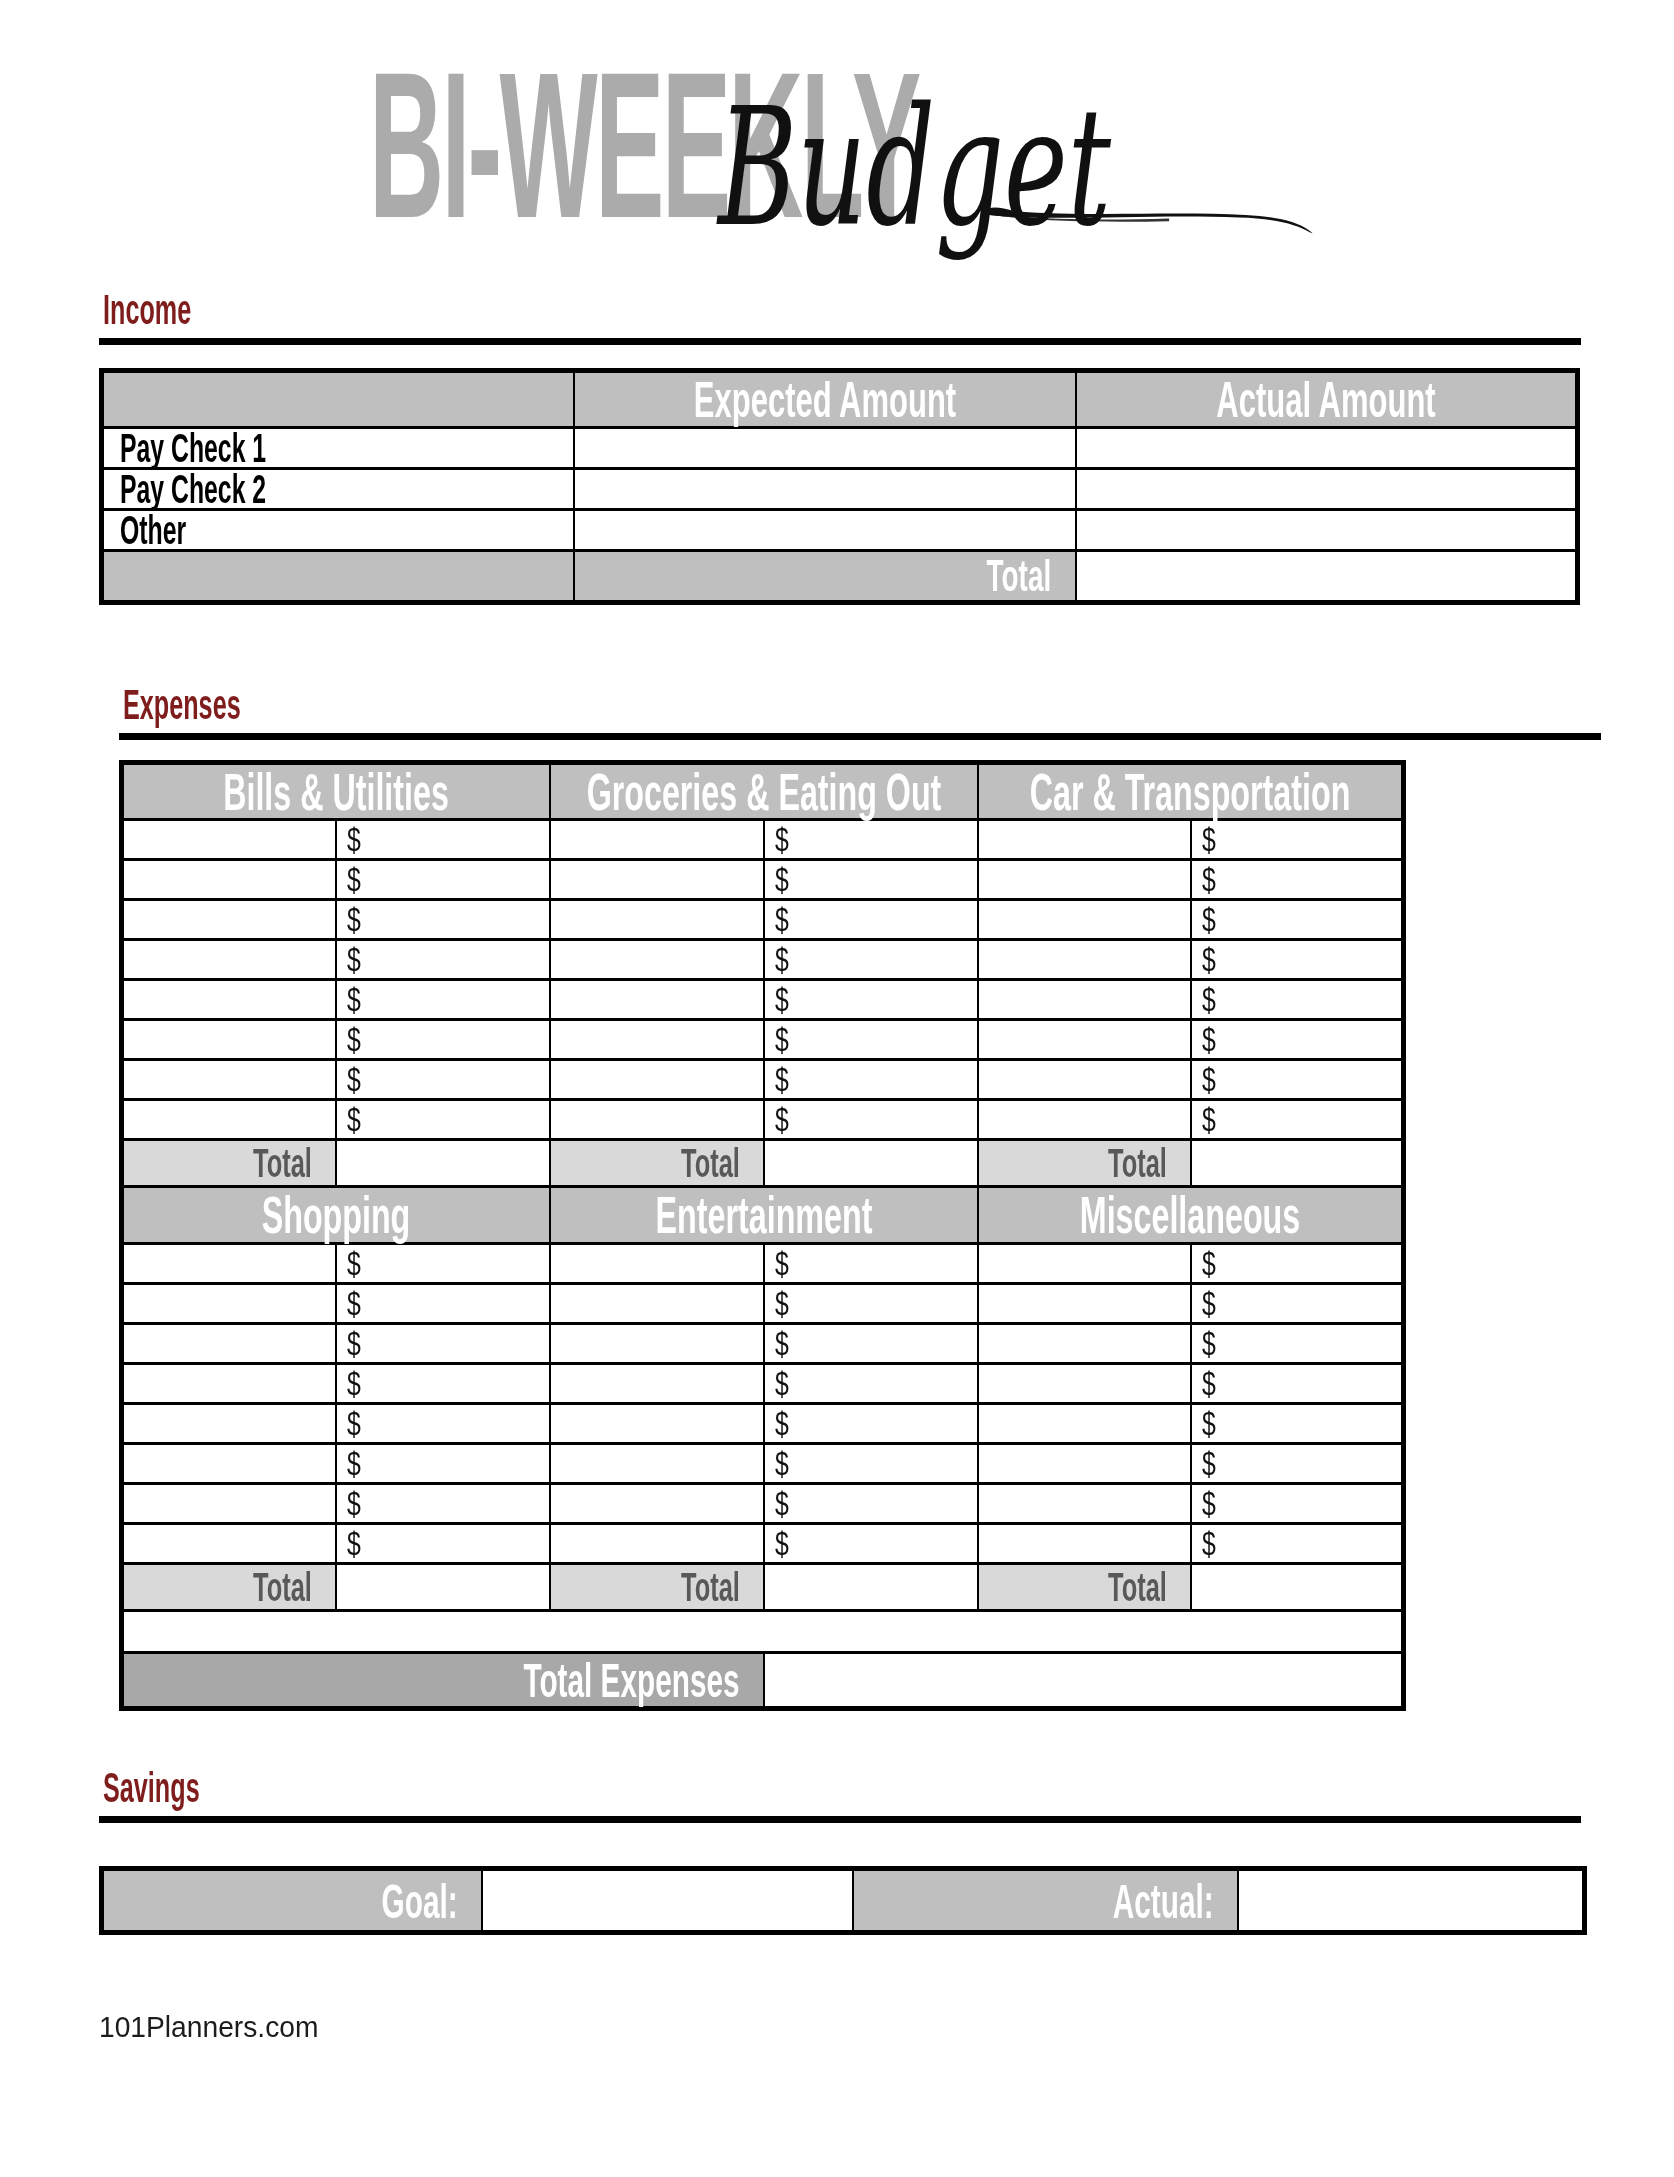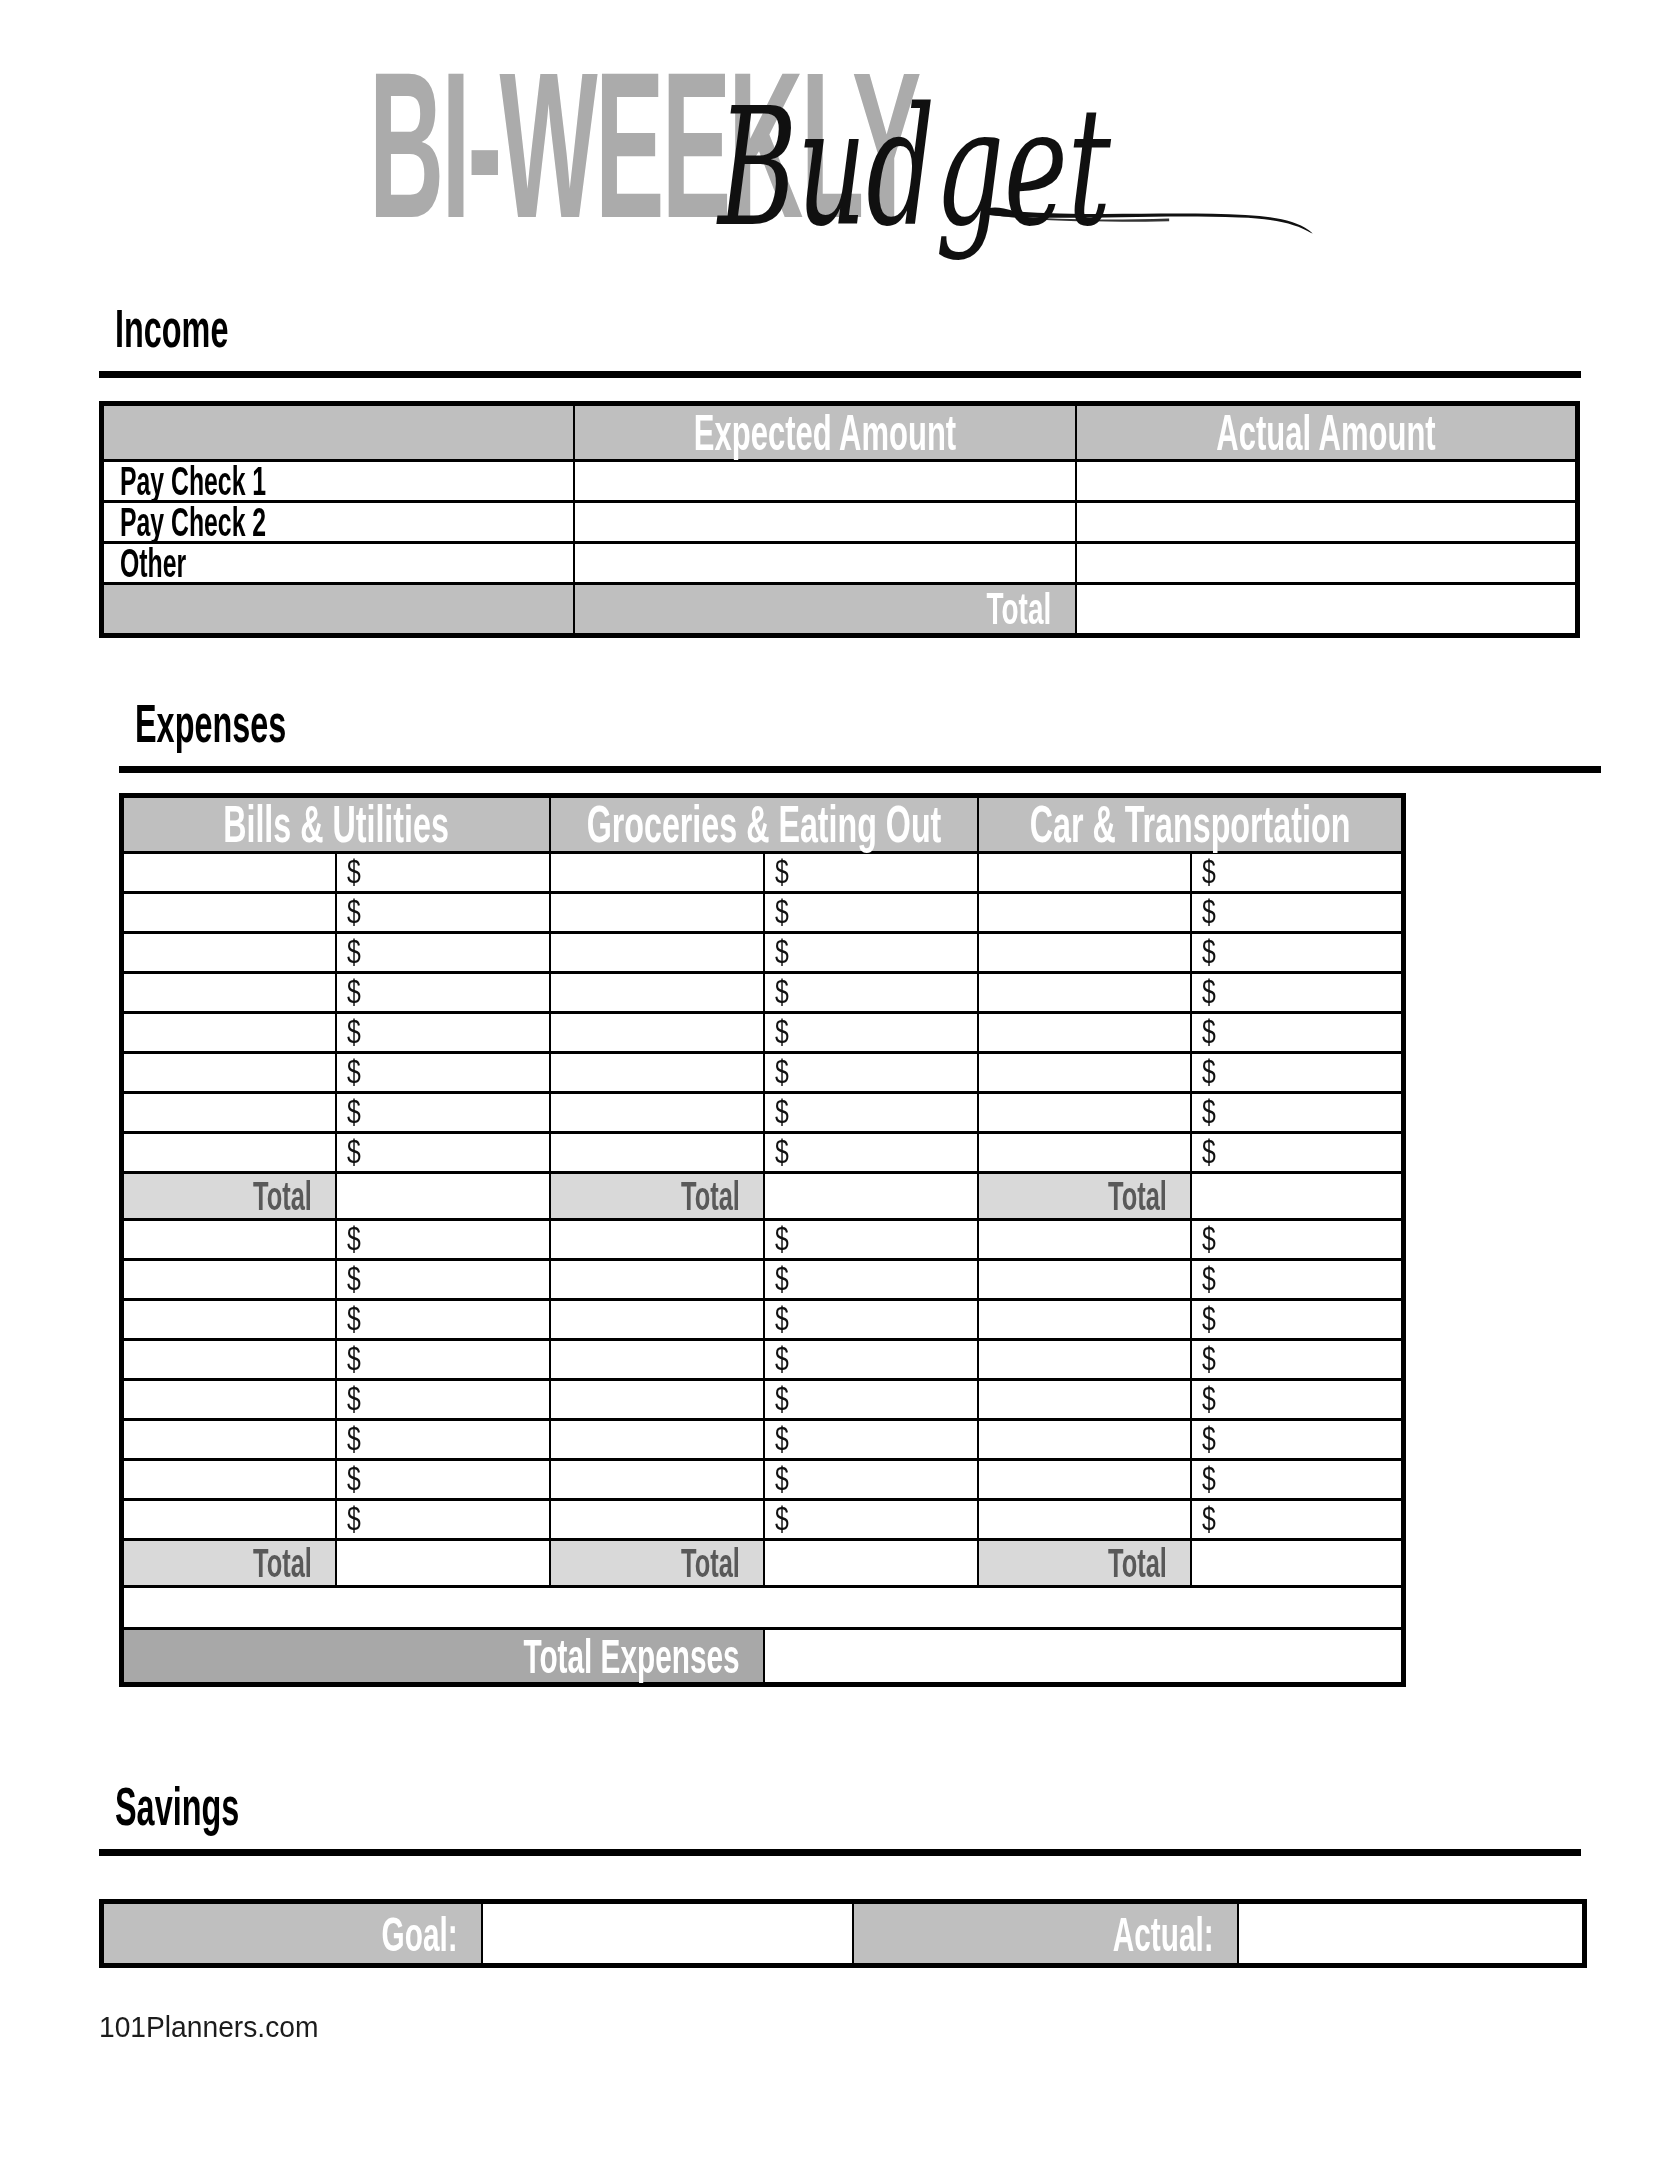--- a/index.html
+++ b/index.html
@@ -25,21 +25,21 @@
     position:absolute;left:369px;top:47px;font-size:208px;font-weight:bold;line-height:.95;
     letter-spacing:-5.4px;color:var(--title_gray);transform:scaleX(.5);transform-origin:0 0;white-space:nowrap;
   }
   .title-script{
     position:absolute;left:718px;top:86px;font-family:"DejaVu Serif",serif;font-style:italic;
     font-size:163px;line-height:1;color:#101010;transform:scaleX(.66);transform-origin:0 0;white-space:nowrap;z-index:2;
   }
   .swoosh{position:absolute;left:981px;top:197px;z-index:1;}
   
   .sec{position:absolute;left:99px;width:1482px;}
-  .sec h2{margin:16px;font-size:54px;font-weight:bold;line-height:1;color:#000000;}
+  .sec h2{margin:4px;font-size:42px;font-weight:bold;line-height:1;color:#7f1d1d;}
   .rule{height:7.2px;background:var(--border);margin-top:7.2px;}
   
   table.tbl{border-collapse:collapse;table-layout:fixed;border:5.4px solid var(--border);background:#fff;}
   table.tbl td{border:solid var(--border);border-width:3.6px 2.7px;padding:0;position:relative;}
   .r64{height:57px}.r46{height:41px}.r58{height:52px}.r45{height:40px}.r52{height:47px}.r47{height:42px}.r62{height:56px}.r72{height:64px}
   td.hdr{background:var(--header_gray);}
   .hdr-txt{color:#fff;font-weight:bold;font-size:50px;}
   .grp-txt{color:#fff;font-weight:bold;font-size:52px;}
   .lbl-txt{color:#000;font-weight:bold;font-size:40px;left:16px;}
   td.tot{background:var(--subtotal_gray);}
@@ -272,20 +272,31 @@
             <td class="blank"></td>
             <td class="tot">
               <span class="rt tot-txt">Total</span>
             </td>
             <td class="blank"></td>
             <td class="tot">
               <span class="rt tot-txt">Total</span>
             </td>
             <td class="blank"></td>
           </tr>
+          <tr class="r64">
+            <td class="hdr" colspan="2">
+              <span class="ct grp-txt">Shopping</span>
+            </td>
+            <td class="hdr" colspan="2">
+              <span class="ct grp-txt">Entertainment</span>
+            </td>
+            <td class="hdr" colspan="2">
+              <span class="ct grp-txt">Miscellaneous</span>
+            </td>
+          </tr>
           <tr class="r45">
             <td class="blank"></td>
             <td class="blank">
               <span class="lt dollar">$</span>
             </td>
             <td class="blank"></td>
             <td class="blank">
               <span class="lt dollar">$</span>
             </td>
             <td class="blank"></td>

